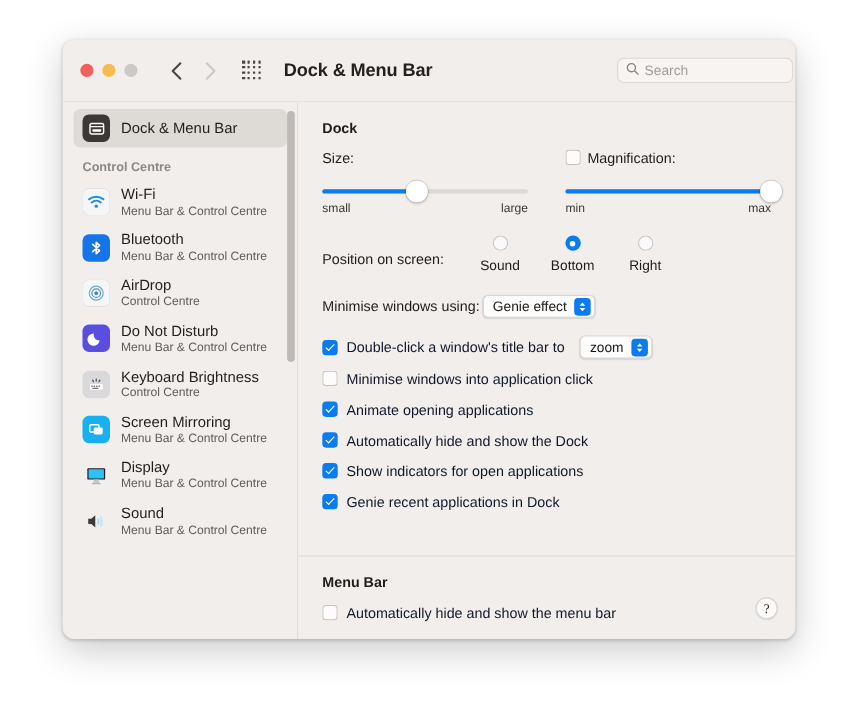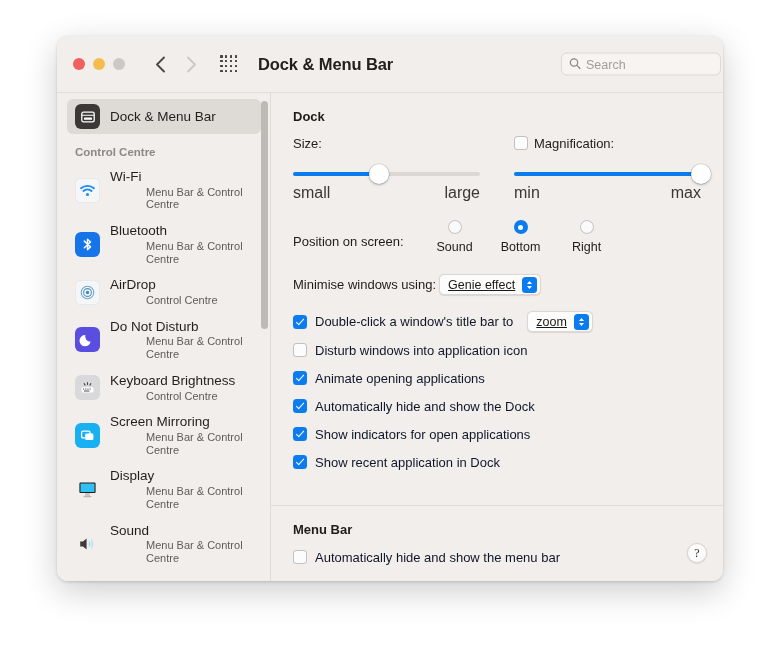--- a/index.html
+++ b/index.html
@@ -181,21 +181,20 @@
   .side-title {
     font-size: 13.5px;
     color: #211e1c;
     display: block;
   }
   .side-sub {
     font-size: 11px;
     color: #605b57;
     display: block;
     margin-top: 1px;
-    margin-left: 36px;
   }
   .side-group-header {
     font-size: 11.5px;
     font-weight: bold;
     color: #8d8883;
     padding: 10px 8px 6px 8px;
   }
 
   .sicon {
     width: 25px; height: 25px;
@@ -264,21 +263,21 @@
     width: 20px; height: 20px;
     margin-left: -10px;
     transform: translateY(-50%);
     background: #ffffff;
     border-radius: 50%;
     box-shadow: 0 0 0 0.5px rgba(0,0,0,0.16), 0 1px 2.5px rgba(0,0,0,0.26);
   }
   .ends {
     display: flex;
     justify-content: space-between;
-    font-size: 16px;
+    font-size: 11px;
     color: #3b3734;
     margin-top: 8px;
     align-items: flex-end;
   }
 
   
   #position-row {
     display: flex;
     align-items: flex-start;
     margin-top: 18px;
@@ -331,21 +330,20 @@
     border-radius: 5px;
     box-shadow: 0 0.5px 1px rgba(0,0,0,0.10);
     padding: 0 3px 0 8px;
     gap: 7px;
     box-sizing: border-box;
   }
   .popup .pval {
     font-size: 12.5px;
     color: #1c1917;
     white-space: nowrap;
-    text-decoration: underline;
   }
   .popup .stepper {
     width: 15px; height: 16px;
     background: #0a7cf0;
     border-radius: 3.5px;
     display: flex;
     align-items: center;
     justify-content: center;
     flex: 0 0 15px;
   }
@@ -701,41 +699,41 @@
                 <svg width="9" height="12" viewBox="0 0 9 12">
                   <path d="M4.5 2 L7 5 H2 Z" fill="#ffffff"></path>
                   <path d="M4.5 10 L7 7 H2 Z" fill="#ffffff"></path>
                 </svg>
               </span>
             </span>
           </div>
 
           <div class="chkrow">
             <span class="chk"></span>
-            <span class="chklabel">Disturb windows into application icon</span>
+            <span class="chklabel">Minimise windows into application click</span>
           </div>
 
           <div class="chkrow">
             <span class="chk on"></span>
             <span class="chklabel">Animate opening applications</span>
           </div>
 
           <div class="chkrow">
             <span class="chk on"></span>
             <span class="chklabel">Automatically hide and show the Dock</span>
           </div>
 
           <div class="chkrow">
             <span class="chk on"></span>
             <span class="chklabel">Show indicators for open applications</span>
           </div>
 
           <div class="chkrow">
             <span class="chk on"></span>
-            <span class="chklabel">Show recent application in Dock</span>
+            <span class="chklabel">Genie recent applications in Dock</span>
           </div>
 
         </div>
       </div>
 
       <div id="menubar-section">
         <div class="section-head">Menu Bar</div>
         <div class="chkrow">
           <span class="chk"></span>
           <span class="chklabel">Automatically hide and show the menu bar</span>

